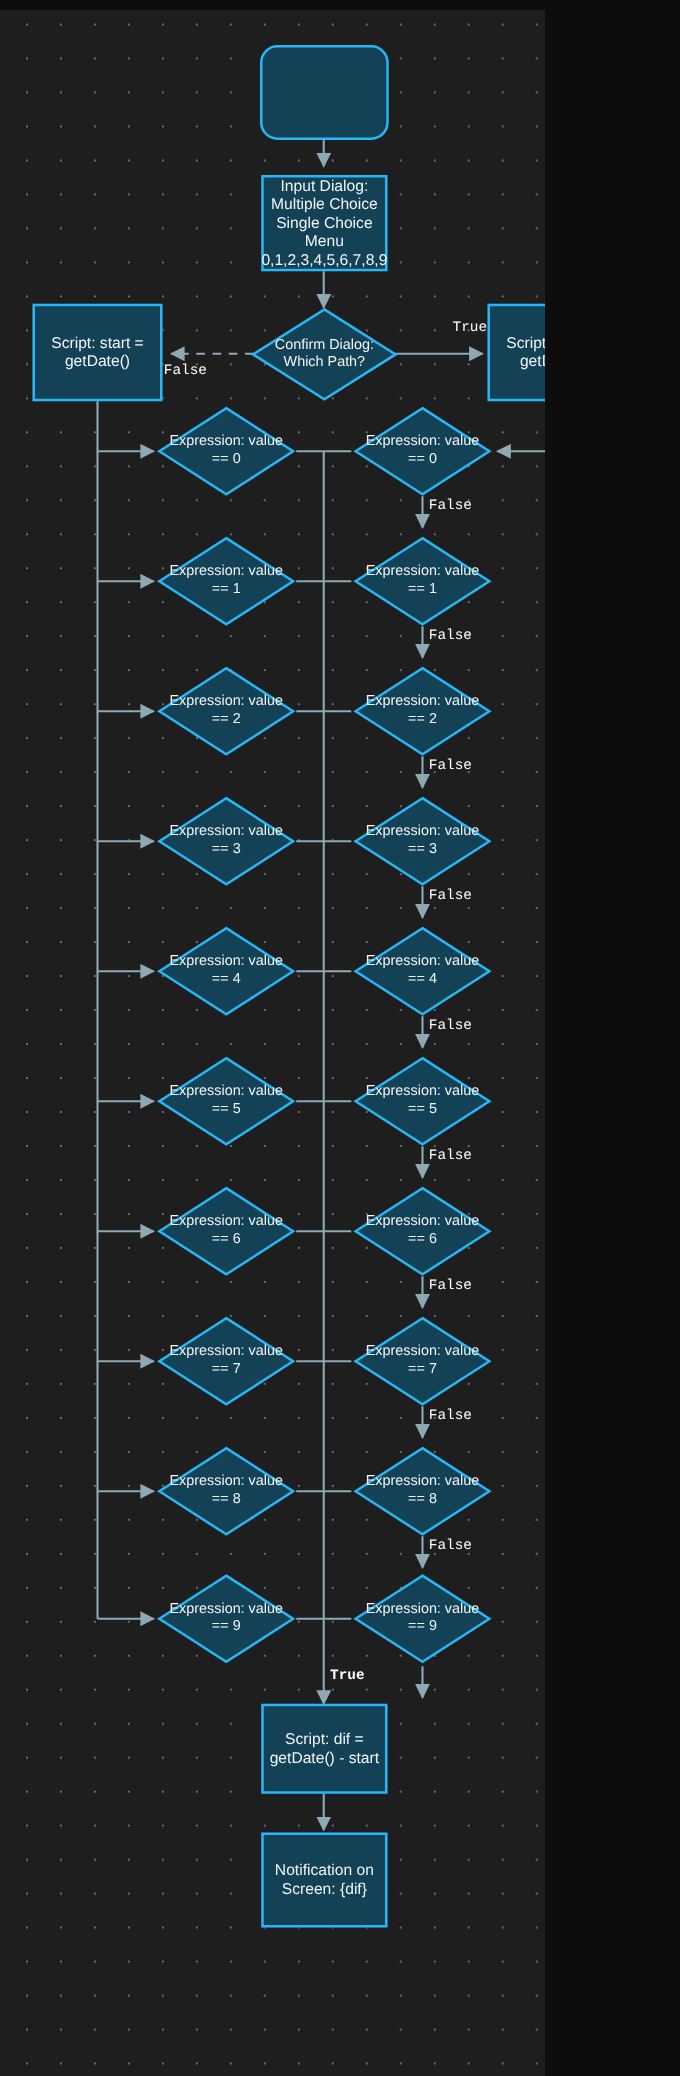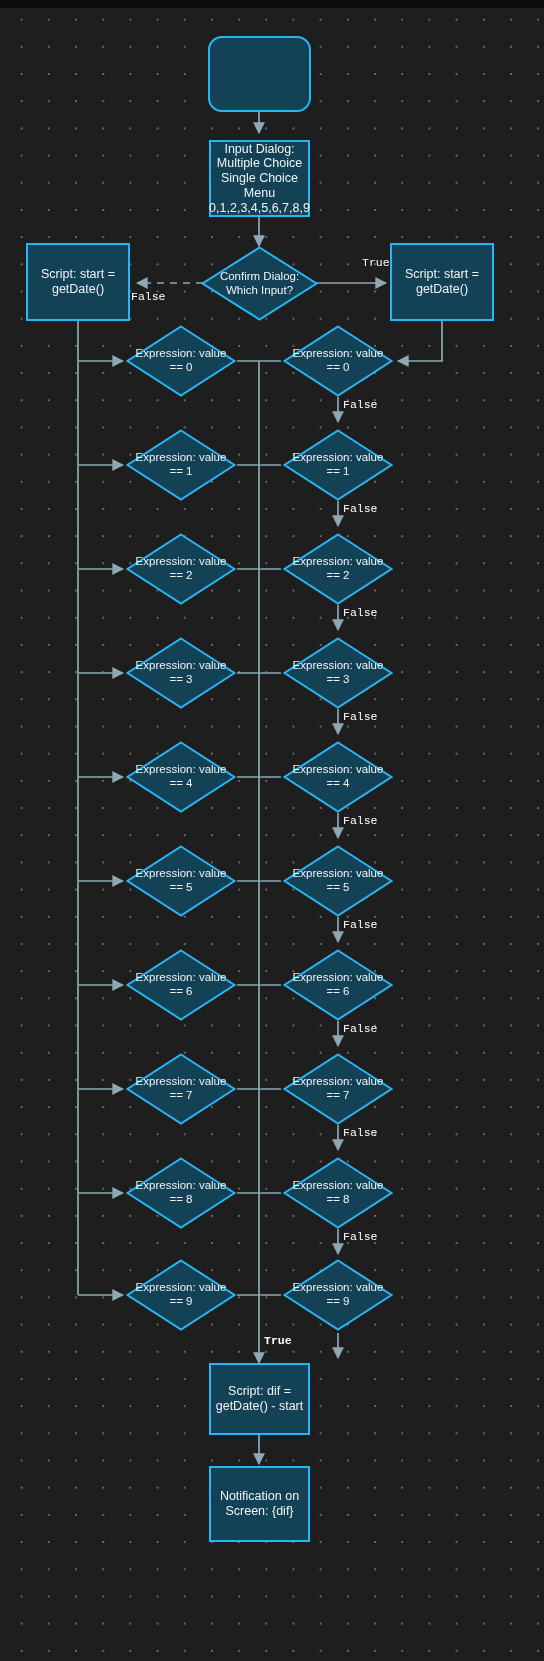--- a/index.html
+++ b/index.html
@@ -3,21 +3,21 @@
 <meta charset="utf-8">
 <title>Flowchart</title>
 <style>
   html,body{margin:0;padding:0;background:#0d0d0d;}
   body{
     font-family:"Liberation Sans","DejaVu Sans",sans-serif;
     -webkit-font-smoothing:antialiased;
   }
   #canvas{
     position:relative;
-    width:544px;
+    width:436px;
     height:1661px;
     overflow:hidden;
     background-color:#1e1e1e;
     background-image:
       radial-gradient(rgba(190,200,205,.45) 0.9px, transparent 1px);
     background-size:27.2px 27.2px;
     background-position:8px 6px;
   }
   #topband{
     position:absolute;left:0;top:0;width:544px;height:8px;
@@ -140,21 +140,21 @@
 Multiple Choice
 Single Choice
 Menu
 0,1,2,3,4,5,6,7,8,9</div>
 
   <div class="diamondwrap" style="left:201px;top:246px;width:117px;height:75px;">
     <svg width="117" height="75" viewBox="0 0 117 75">
       <polygon points="58.5,1.5 115.5,37.5 58.5,73.5 1.5,37.5" fill="#134156" stroke="#29b6f6" stroke-width="2"></polygon>
     </svg>
     <div class="dlabel">Confirm Dialog:
-Which Input?</div>
+Which Path?</div>
   </div>
 
   <div class="node rect" style="left:26px;top:243px;width:104px;height:78px;">Script: start =
 getDate()</div>
 
   <div class="node rect" style="left:390px;top:243px;width:104px;height:78px;">Script: start =
 getDate()</div>
 
   <div class="node rect" style="left:209px;top:1466px;width:101px;height:76px;">Notification on
 Screen: {dif}</div>

